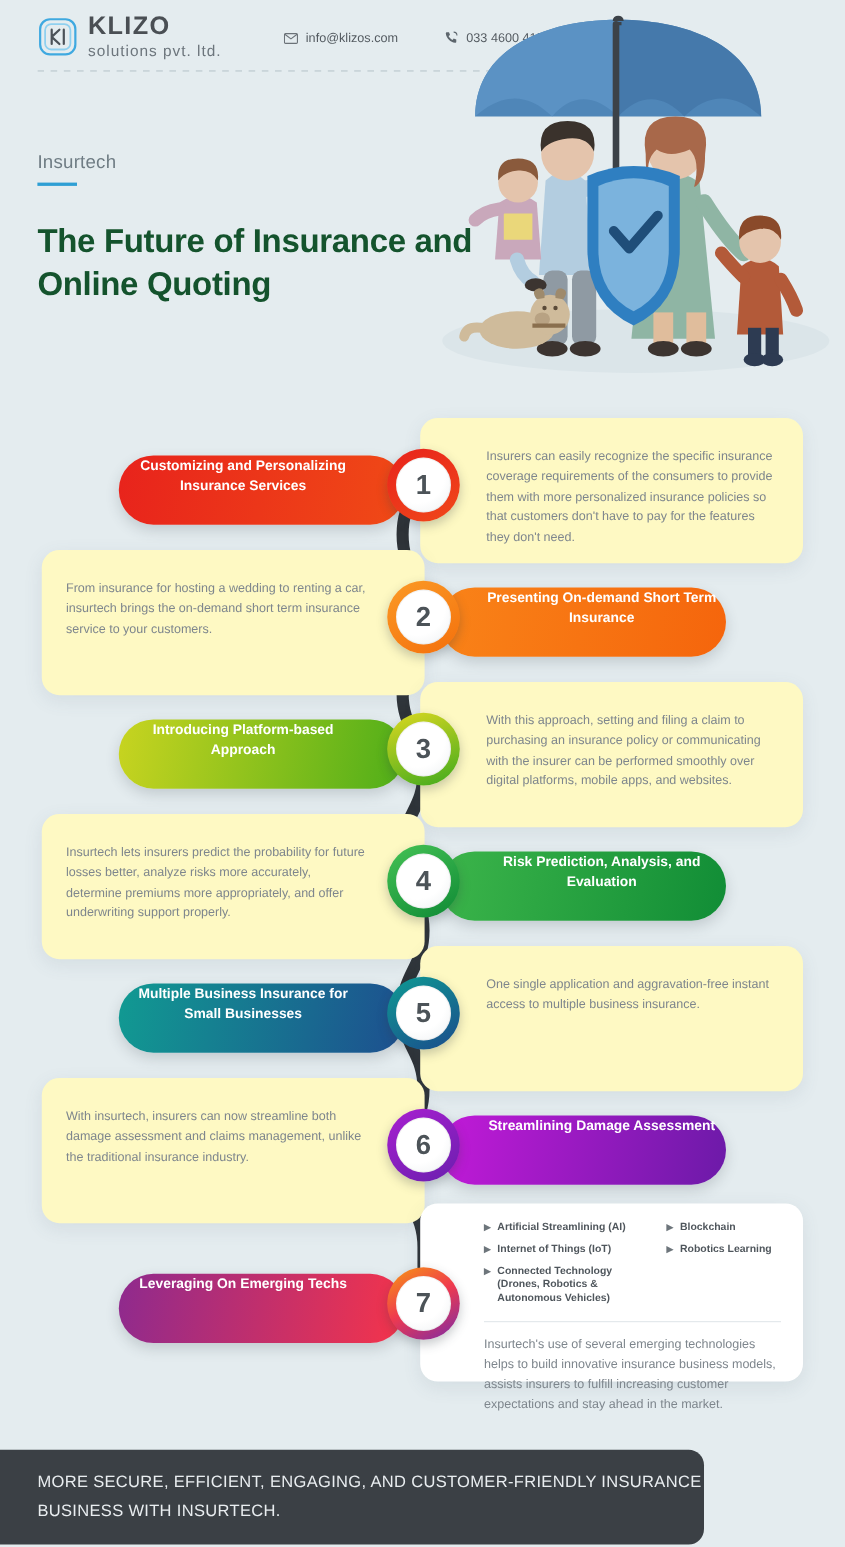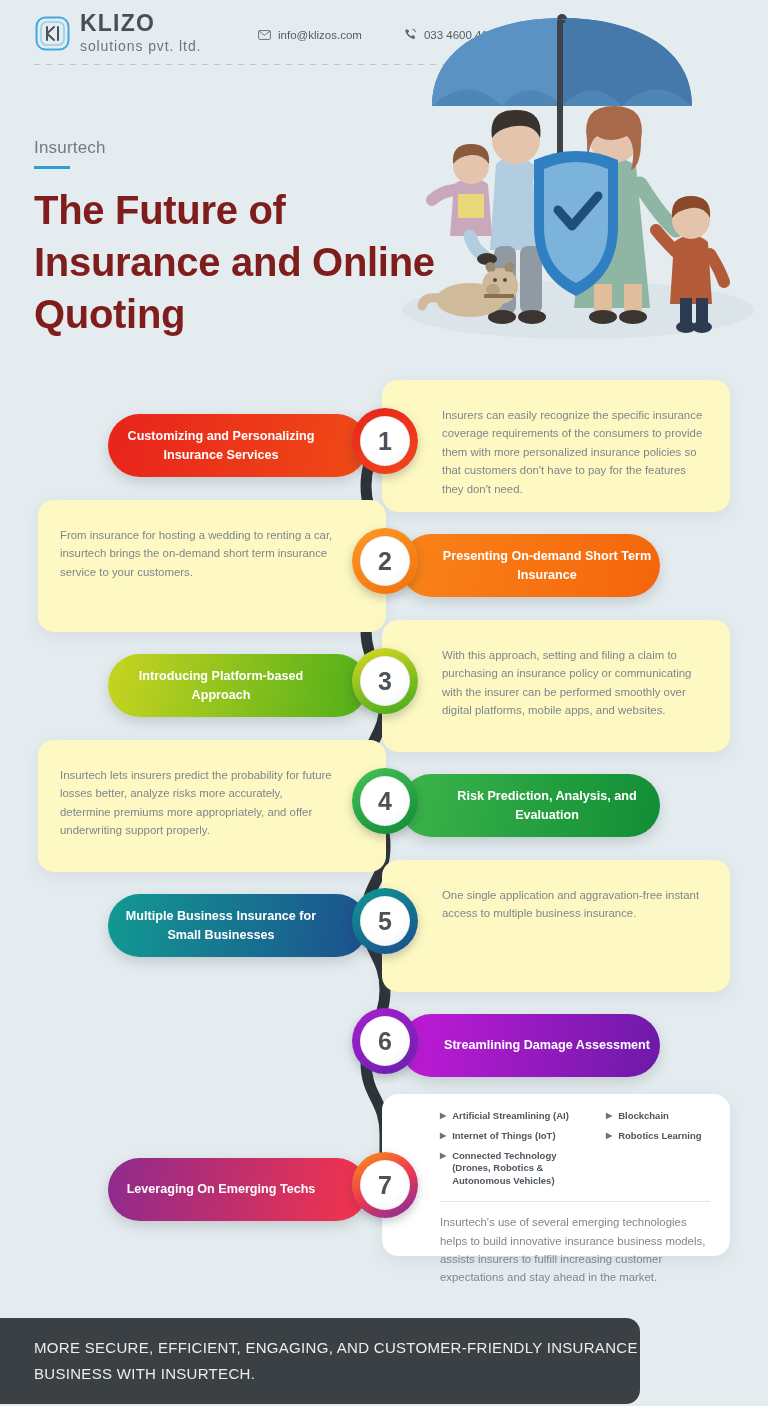--- a/index.html
+++ b/index.html
@@ -21,41 +21,41 @@
   .contacts { position: absolute; left: 258px; top: 28px; display: flex; gap: 42px; align-items: center; }
   .contact { display: flex; align-items: center; gap: 7px; font-size: 11.5px; color: #545b61; }
   .contact svg { display: block; }
   .dash-rule { position: absolute; left: 34px; top: 64px; width: 478px; height: 1px;
     background-image: linear-gradient(to right, #b9c6cc 0 6px, transparent 6px 12px);
     background-size: 12px 1px; }
 
   
   .eyebrow { position: absolute; left: 34px; top: 138px; font-size: 17px; color: #6f7c84; letter-spacing: .2px; }
   .eyebrow-bar { position: absolute; left: 34px; top: 166px; width: 36px; height: 3px; background: #2e9fd4; }
-  .headline { position: absolute; left: 34px; top: 184px; width: 420px;
-    font-size: 40px; font-weight: 800; line-height: 1.3; color: #7f1d1d; letter-spacing: -0.3px; }
+  .headline { position: absolute; left: 34px; top: 200px; width: 420px;
+    font-size: 30px; font-weight: 800; line-height: 1.3; color: #14532d; letter-spacing: -0.3px; }
 
   
   .illus { position: absolute; right: 8px; top: 14px; width: 368px; height: 348px; }
 
   
   .timeline { position: absolute; left: 0; top: 352px; width: 768px; height: 950px; }
   .spine { position: absolute; left: 340px; top: 0; width: 90px; height: 950px; }
 
   .row { position: absolute; left: 0; width: 768px; height: 132px; }
   .card { position: absolute; top: 0; width: 348px; height: 132px; background: #fef9c3;
     border-radius: 16px; box-shadow: 0 5px 16px rgba(80,100,115,.10); }
   .card.right { left: 382px; }
   .card.left  { left: 38px; }
   .card p { font-size: 11.4px; line-height: 1.62; color: #7e868d; }
   .card.right p { margin: 26px 24px 0 60px; }
   .card.left  p { margin: 26px 52px 0 22px; }
 
   .pill { position: absolute; top: 34px; height: 63px; border-radius: 32px;
-    display: flex; align-items: center; box-shadow: 0 5px 13px rgba(60,70,80,.20); }
+    display: flex; align-items: flex-start; box-shadow: 0 5px 13px rgba(60,70,80,.20); }
   .pill span { font-size: 12.6px; font-weight: 700; color: #ffffff; line-height: 1.45; text-align: center; width: 100%; }
   .pill.lft { left: 108px; width: 260px; padding-right: 34px; }
   .pill.rgt { left: 400px; width: 260px; padding-left: 34px; }
 
   .node { position: absolute; top: 28px; left: 352px; width: 66px; height: 66px; z-index: 6; }
   .node .ring { position: absolute; inset: 0; border-radius: 50%;
     box-shadow: 0 4px 10px rgba(50,60,70,.28); }
   .node .inner { position: absolute; inset: 8px; border-radius: 50%;
     background: radial-gradient(circle at 38% 32%, #ffffff 55%, #eceff1 100%);
     display: flex; align-items: center; justify-content: center;
@@ -273,20 +273,23 @@
       </div>
       <div class="node">
         <div class="ring" style="background:linear-gradient(150deg,#0e9a93,#1b4c8c)"></div>
         <div class="inner">
             <span class="num">5</span>
           </div>
       </div>
     </div>
 
     <div class="row" style="top:628px">
+      <div class="card left">
+        <p>With insurtech, insurers can now streamline both damage assessment and claims management, unlike the traditional insurance industry.</p>
+      </div>
       <div class="pill rgt" style="background:linear-gradient(100deg,#c21ad8,#6c1aa8)">
         <span>Streamlining Damage Assessment</span>
       </div>
       <div class="node">
         <div class="ring" style="background:linear-gradient(150deg,#a81fd0,#6a1fae)"></div>
         <div class="inner">
             <span class="num">6</span>
           </div>
       </div>
     </div>

